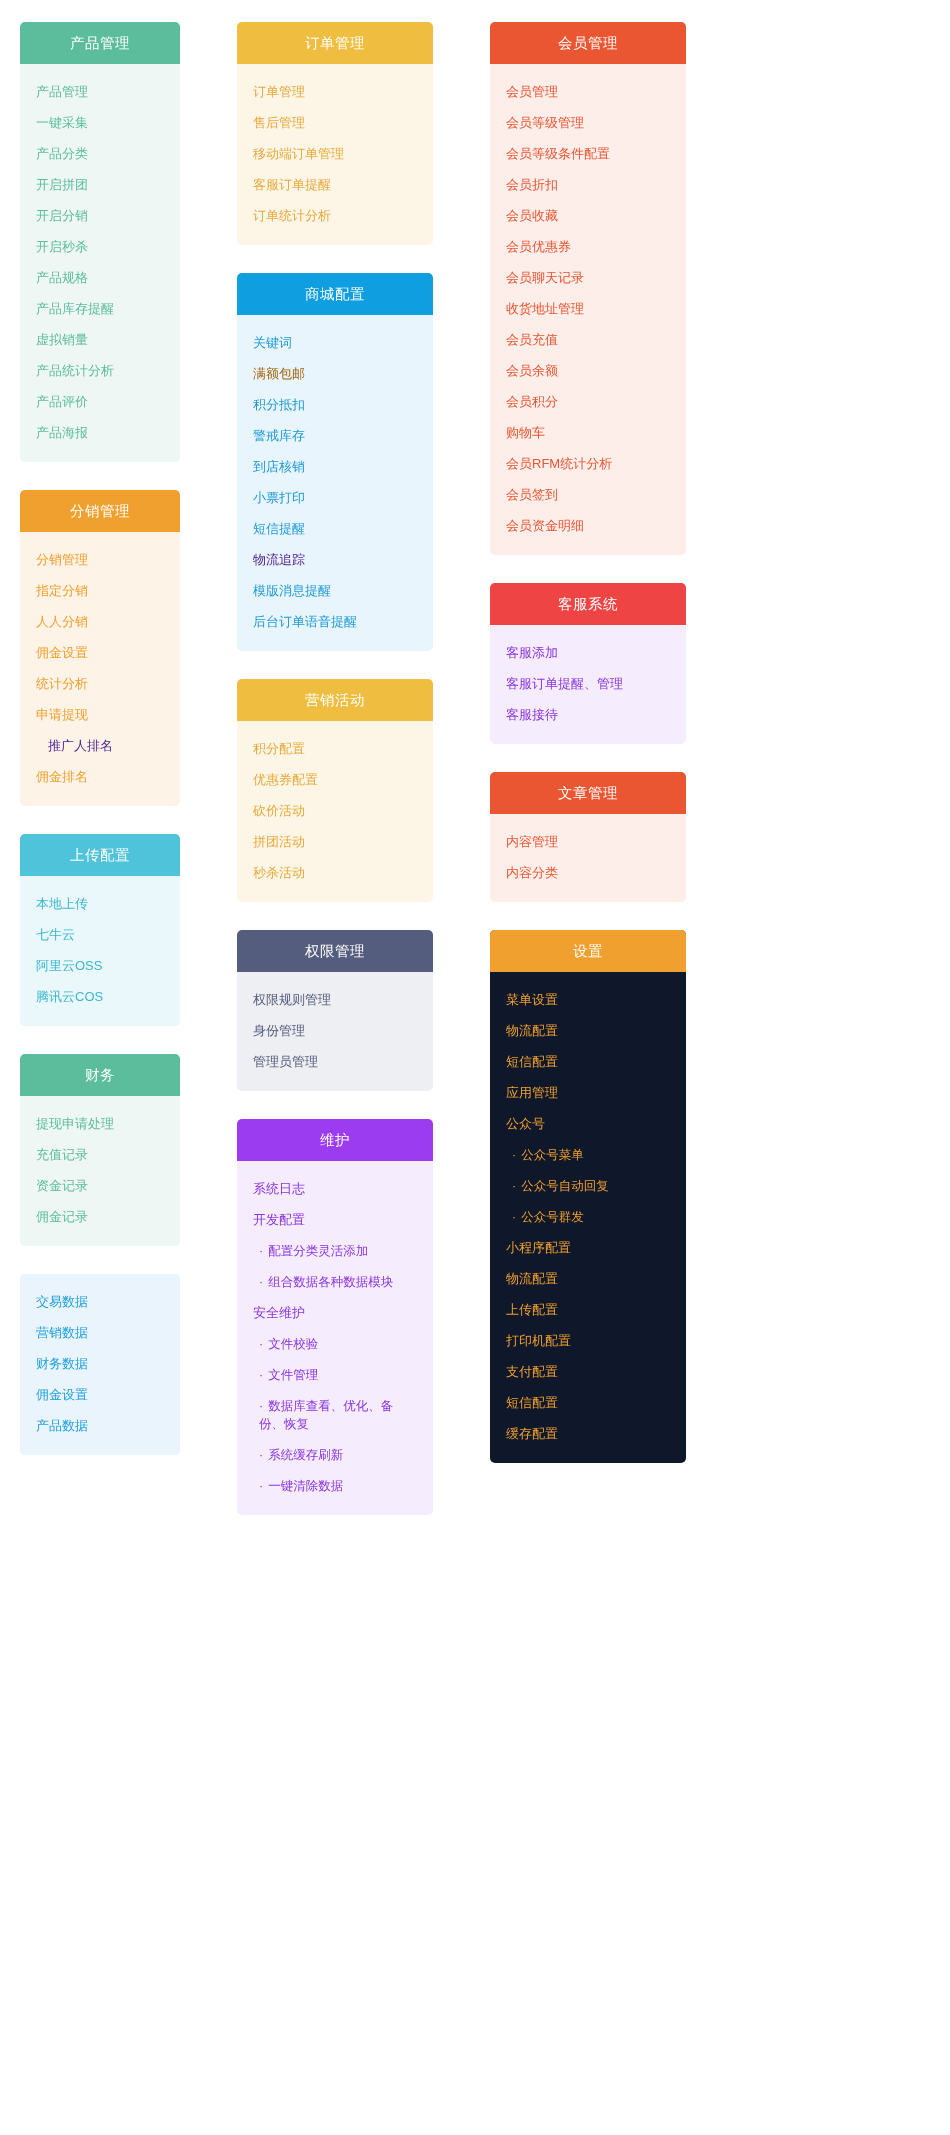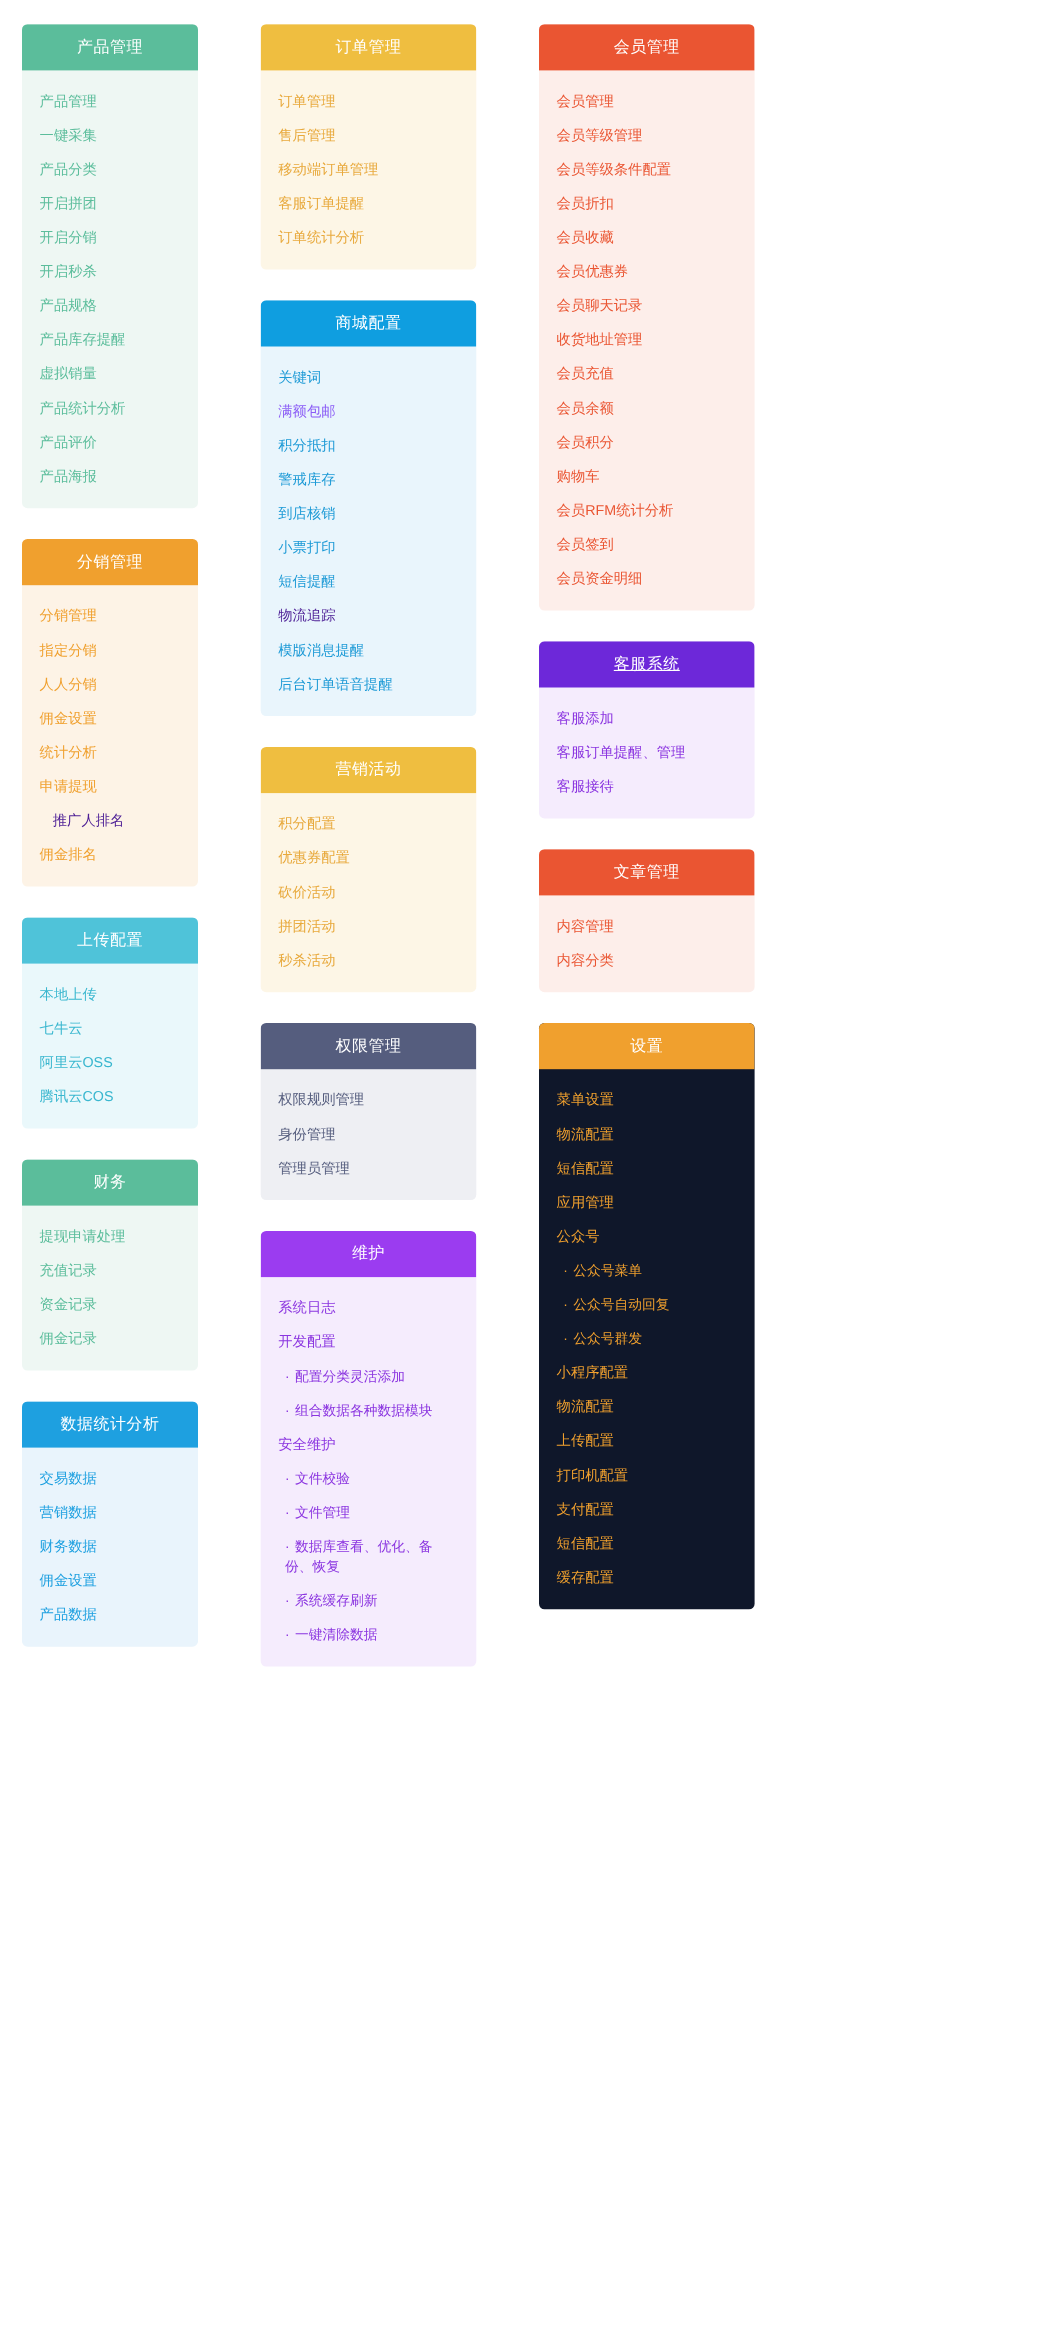--- a/index.html
+++ b/index.html
@@ -110,21 +110,20 @@
       <div class="card" style="background: rgb(238, 247, 243);">
         <div class="card-header" style="background: rgb(91, 189, 155);">财务</div>
         <div class="card-body">
           <div class="item" style="color: rgb(91, 189, 155);">提现申请处理</div>
           <div class="item" style="color: rgb(91, 189, 155);">充值记录</div>
           <div class="item" style="color: rgb(91, 189, 155);">资金记录</div>
           <div class="item" style="color: rgb(91, 189, 155);">佣金记录</div>
         </div>
       </div>
       <div class="card" style="background: rgb(233, 244, 252);">
-        <div class="card-header" style="background: rgb(30, 160, 224);">数据统计分析</div>
         <div class="card-body">
           <div class="item" style="color: rgb(30, 160, 224);">交易数据</div>
           <div class="item" style="color: rgb(30, 160, 224);">营销数据</div>
           <div class="item" style="color: rgb(30, 160, 224);">财务数据</div>
           <div class="item" style="color: rgb(30, 160, 224);">佣金设置</div>
           <div class="item" style="color: rgb(30, 160, 224);">产品数据</div>
         </div>
       </div>
     </div>
   <div class="column col-2">
@@ -135,21 +134,21 @@
           <div class="item" style="color: rgb(232, 169, 60);">售后管理</div>
           <div class="item" style="color: rgb(232, 169, 60);">移动端订单管理</div>
           <div class="item" style="color: rgb(232, 169, 60);">客服订单提醒</div>
           <div class="item" style="color: rgb(232, 169, 60);">订单统计分析</div>
         </div>
       </div>
       <div class="card" style="background: rgb(233, 245, 252);">
         <div class="card-header" style="background: rgb(15, 158, 224);">商城配置</div>
         <div class="card-body">
           <div class="item" style="color: rgb(29, 154, 214);">关键词</div>
-          <div class="item" style="color: #8b5cf6;">满额包邮</div>
+          <div class="item" style="color: #a16207;">满额包邮</div>
           <div class="item" style="color: rgb(29, 154, 214);">积分抵扣</div>
           <div class="item" style="color: rgb(29, 154, 214);">警戒库存</div>
           <div class="item" style="color: rgb(29, 154, 214);">到店核销</div>
           <div class="item" style="color: rgb(29, 154, 214);">小票打印</div>
           <div class="item" style="color: rgb(29, 154, 214);">短信提醒</div>
           <div class="item" style="color: #4c1d95;">物流追踪</div>
           <div class="item" style="color: rgb(29, 154, 214);">模版消息提醒</div>
           <div class="item" style="color: rgb(29, 154, 214);">后台订单语音提醒</div>
         </div>
       </div>
@@ -202,21 +201,21 @@
           <div class="item" style="color: rgb(234, 85, 50);">会员充值</div>
           <div class="item" style="color: rgb(234, 85, 50);">会员余额</div>
           <div class="item" style="color: rgb(234, 85, 50);">会员积分</div>
           <div class="item" style="color: rgb(234, 85, 50);">购物车</div>
           <div class="item" style="color: rgb(234, 85, 50);">会员RFM统计分析</div>
           <div class="item" style="color: rgb(234, 85, 50);">会员签到</div>
           <div class="item" style="color: rgb(234, 85, 50);">会员资金明细</div>
         </div>
       </div>
       <div class="card" style="background: rgb(245, 236, 253);">
-        <div class="card-header" style="background: #6d28d9; text-decoration: underline;">客服系统</div>
+        <div class="card-header" style="background: #ef4444;">客服系统</div>
         <div class="card-body">
           <div class="item" style="color: rgb(139, 53, 224);">客服添加</div>
           <div class="item" style="color: rgb(139, 53, 224);">客服订单提醒、管理</div>
           <div class="item" style="color: rgb(139, 53, 224);">客服接待</div>
         </div>
       </div>
       <div class="card" style="background: rgb(253, 238, 234);">
         <div class="card-header" style="background: rgb(234, 85, 50);">文章管理</div>
         <div class="card-body">
           <div class="item" style="color: rgb(234, 85, 50);">内容管理</div>

